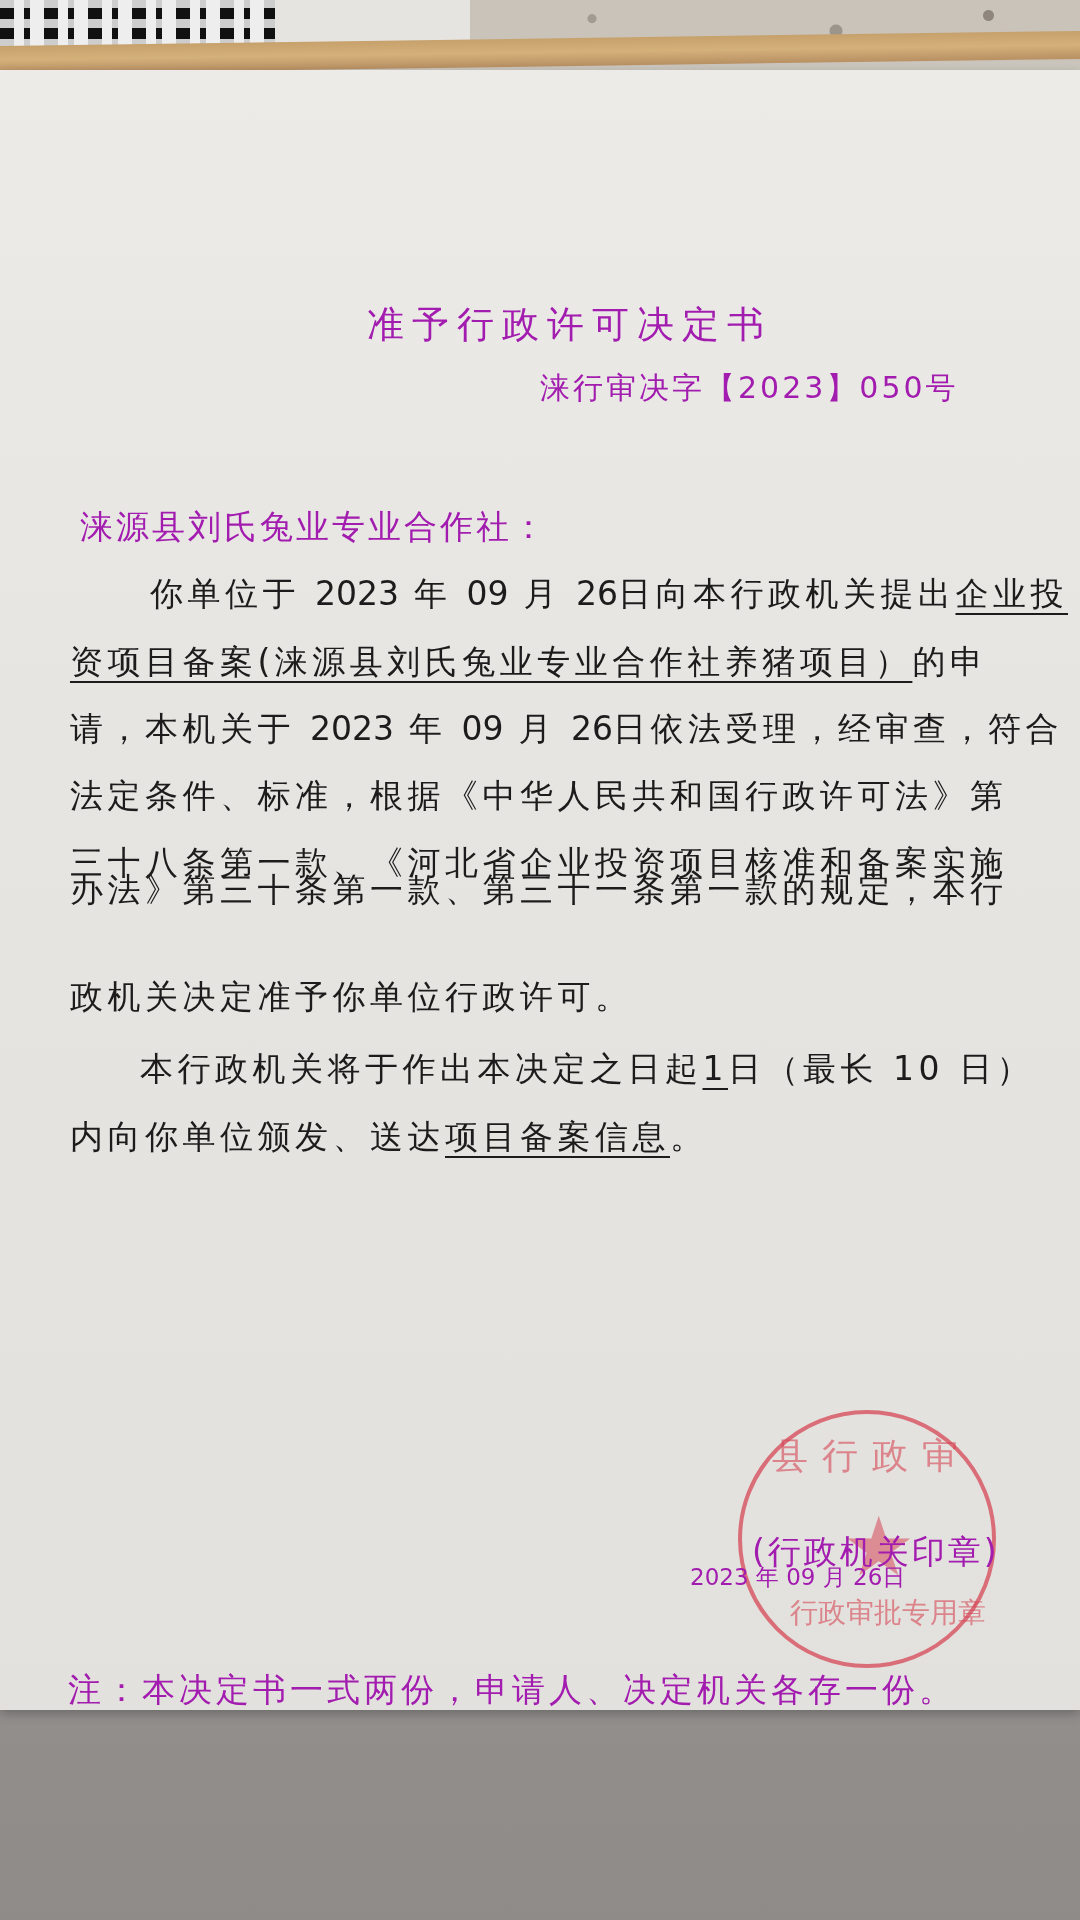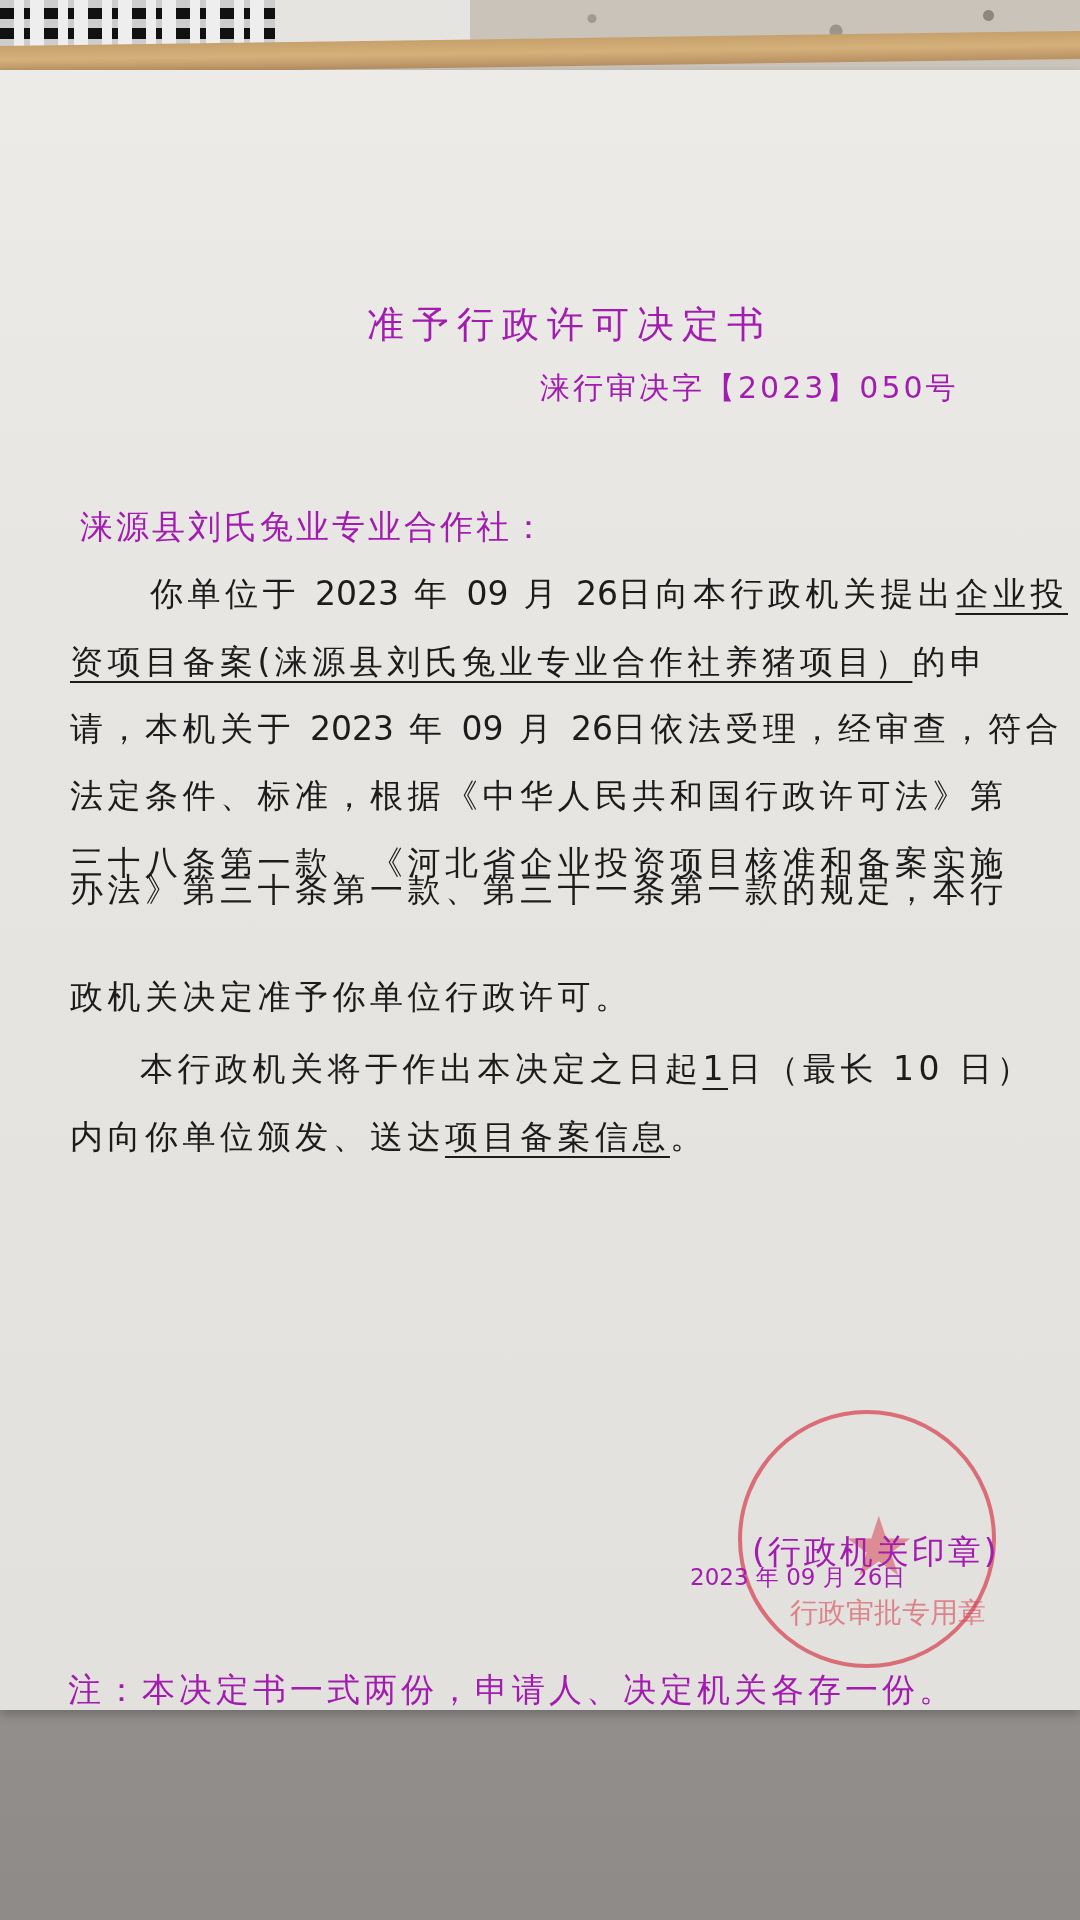--- a/index.html
+++ b/index.html
@@ -85,20 +85,21 @@
 <div class="line" style="top:868px;">办法》第三十条第一款、第三十一条第一款的规定，本行</div>
 <div class="line" style="top:975px;">政机关决定准予你单位行政许可。</div>
 <div class="line" style="top:1047px; left:140px;">
   <span>本行政机关将于作出本决定之日起</span><span class="u">1</span><span>日（最长 10 日）</span>
 </div>
 <div class="line" style="top:1115px;">
   <span>内向你单位颁发、送达</span><span class="u">项目备案信息</span><span>。</span>
 </div>
 
 <div class="stamp">
+  <span class="stamp-top">县行政审</span>
   <span class="stamp-star">★</span>
   <span class="stamp-bottom">行政审批专用章</span>
 </div>
 
 <div class="doc-text seal-label">(行政机关印章)</div>
 <div class="doc-text sign-date">
   <span class="b">2023</span>
   <span>年</span>
   <span class="b">09</span>
   <span>月</span>

